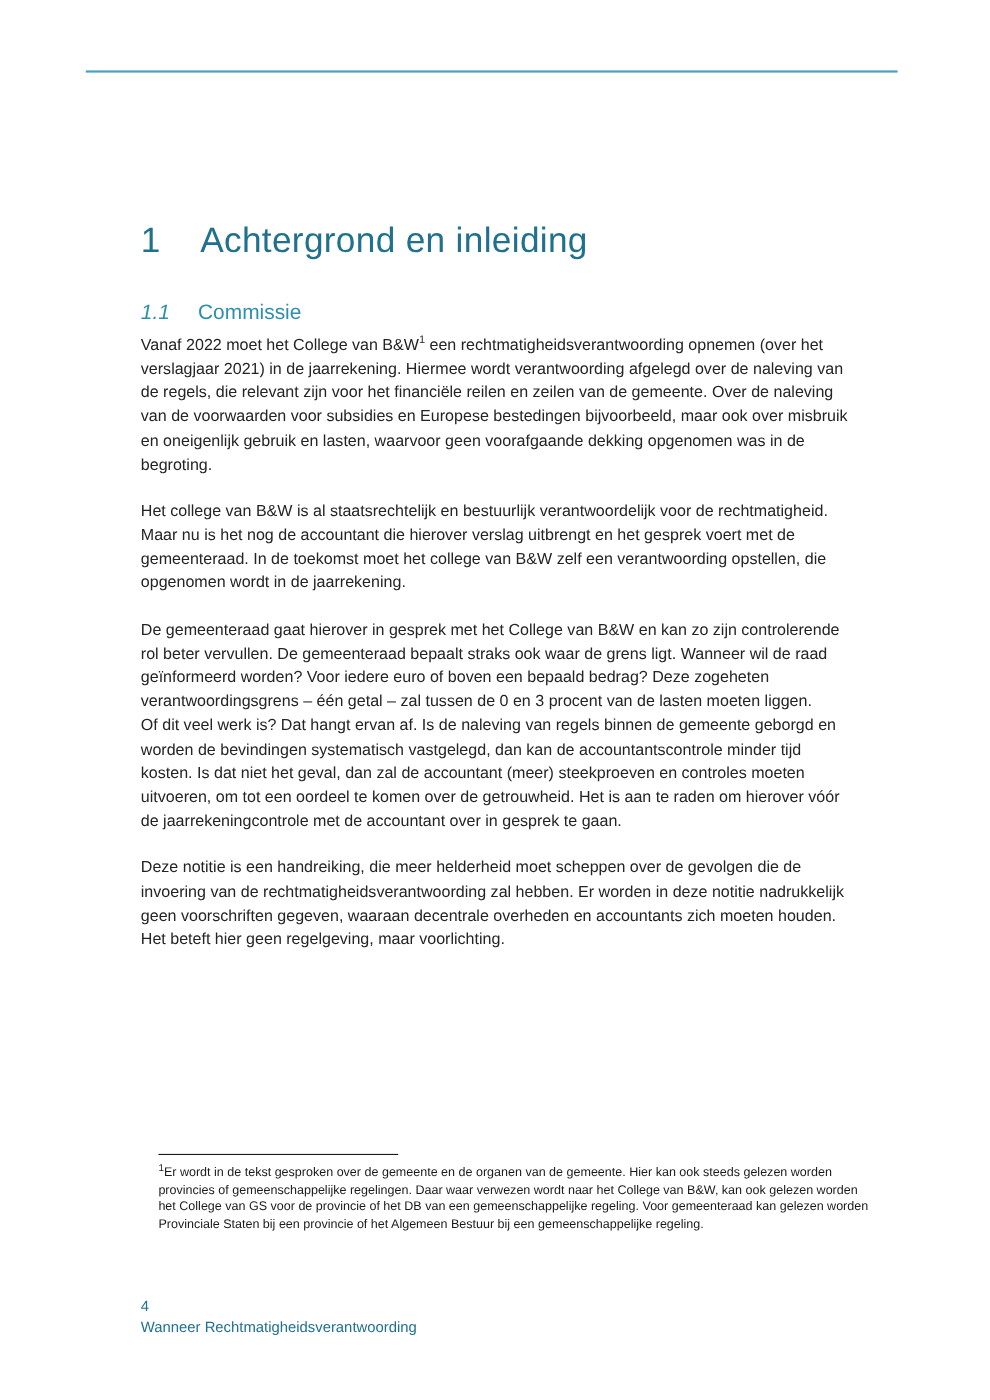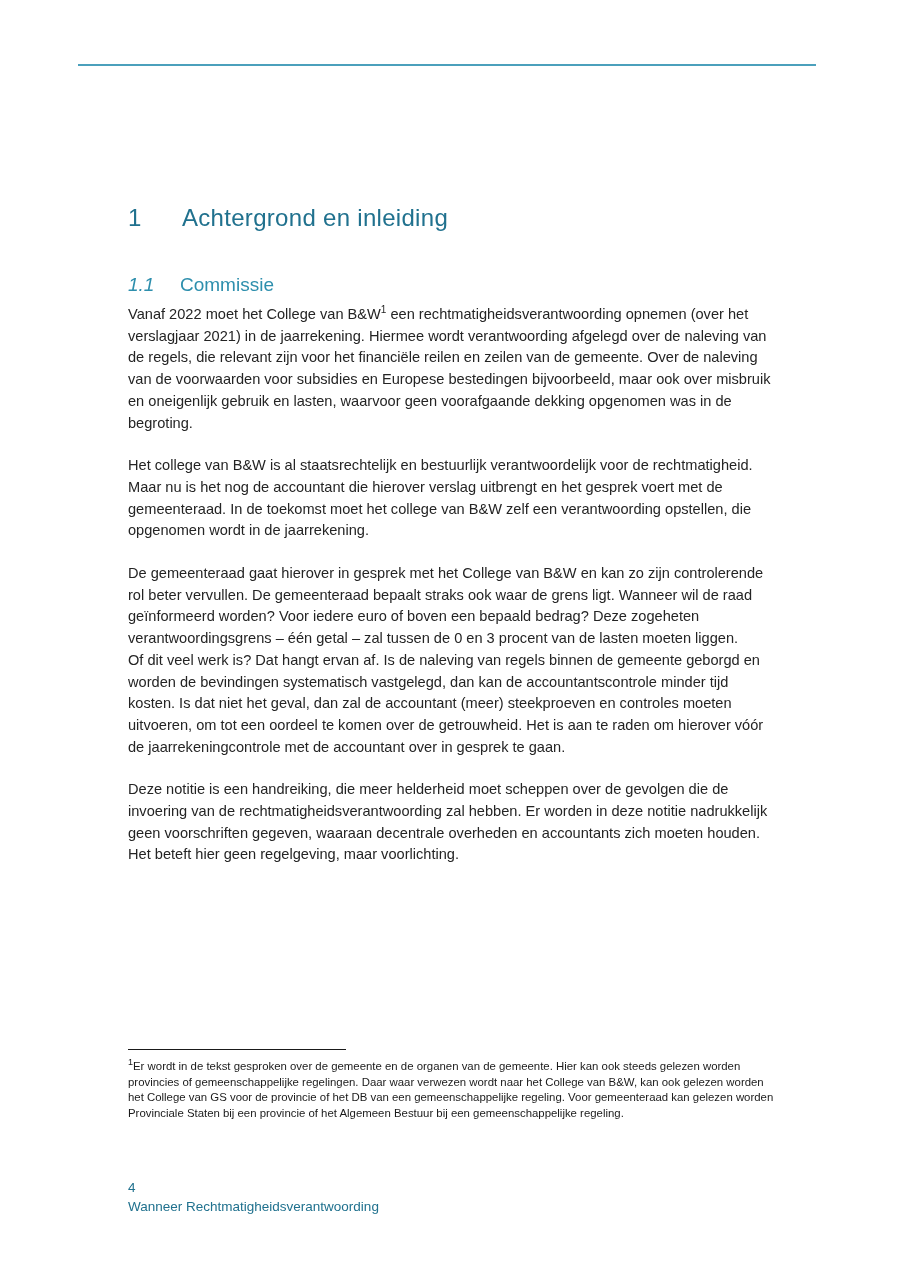--- a/index.html
+++ b/index.html
@@ -33,41 +33,41 @@
   }
   .logo-commissie{color:var(--teal-logo);}
   .logo-row{color:var(--blue-logo-light);}
   .logo-initial{color:var(--teal-logo-initial);}
   
   .content{
     position:absolute;left:128px;top:196px;width:648px;
   }
   h1.doc-title{
     margin:0;
-    font-size:24px;font-weight:normal;line-height:44px;
+    font-size:32px;font-weight:normal;line-height:44px;
     color:var(--teal-heading);
     letter-spacing:0.3px;
   }
   h1.doc-title .num{display:inline-block;width:54px;}
   h2.sec-title{
     margin:34px 0 8px 0;
     font-size:19px;font-weight:normal;line-height:22px;
     color:var(--teal-section);
   }
   h2.sec-title .num{display:inline-block;width:52px;font-style:italic;}
   .content p{
     margin:0 0 21px 0;
     font-size:14.6px;line-height:21.7px;
     color:var(--body-text);
   }
   .content p.joined{margin-bottom:0;}
   sup.fn-ref{font-size:10px;line-height:0;vertical-align:super;}
   
   .footnote{
-    position:absolute;left:128px;top:1049px;width:648px;
+    position:absolute;left:144px;top:1049px;width:648px;
   }
   .footnote-rule{
     width:218px;height:0;border-top:1.6px solid #1a1a1a;margin-bottom:9px;
   }
   .footnote-text{
     font-size:11.4px;line-height:15.6px;color:#1a1a1a;
   }
   .footnote-text sup{font-size:9px;vertical-align:super;line-height:0;}
   
   .footer{

